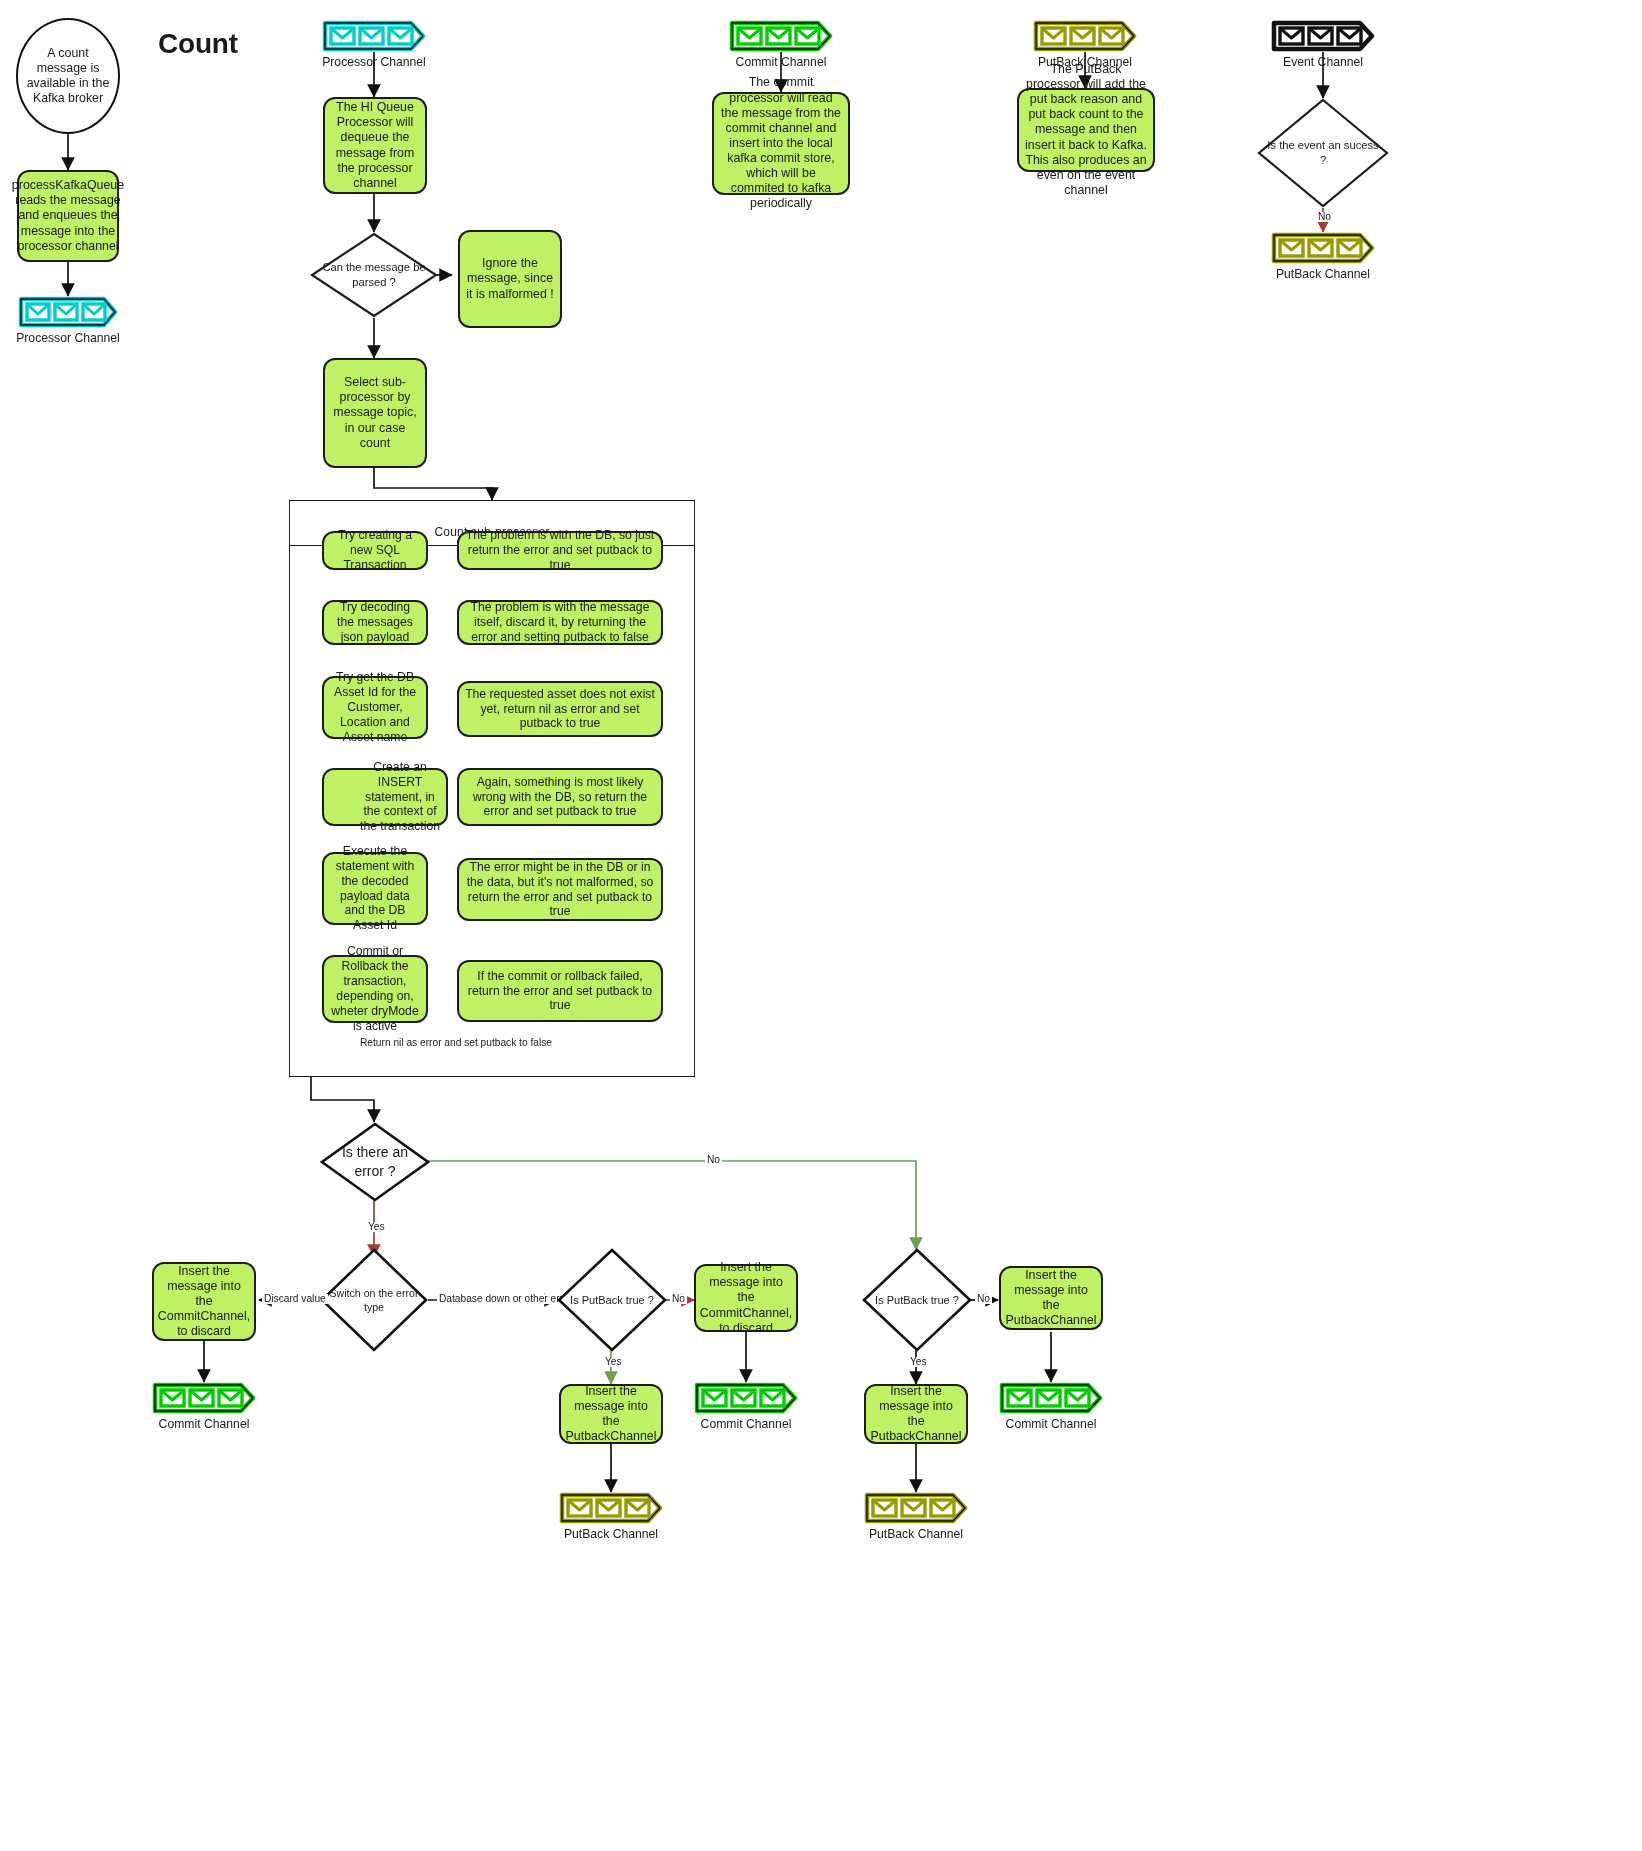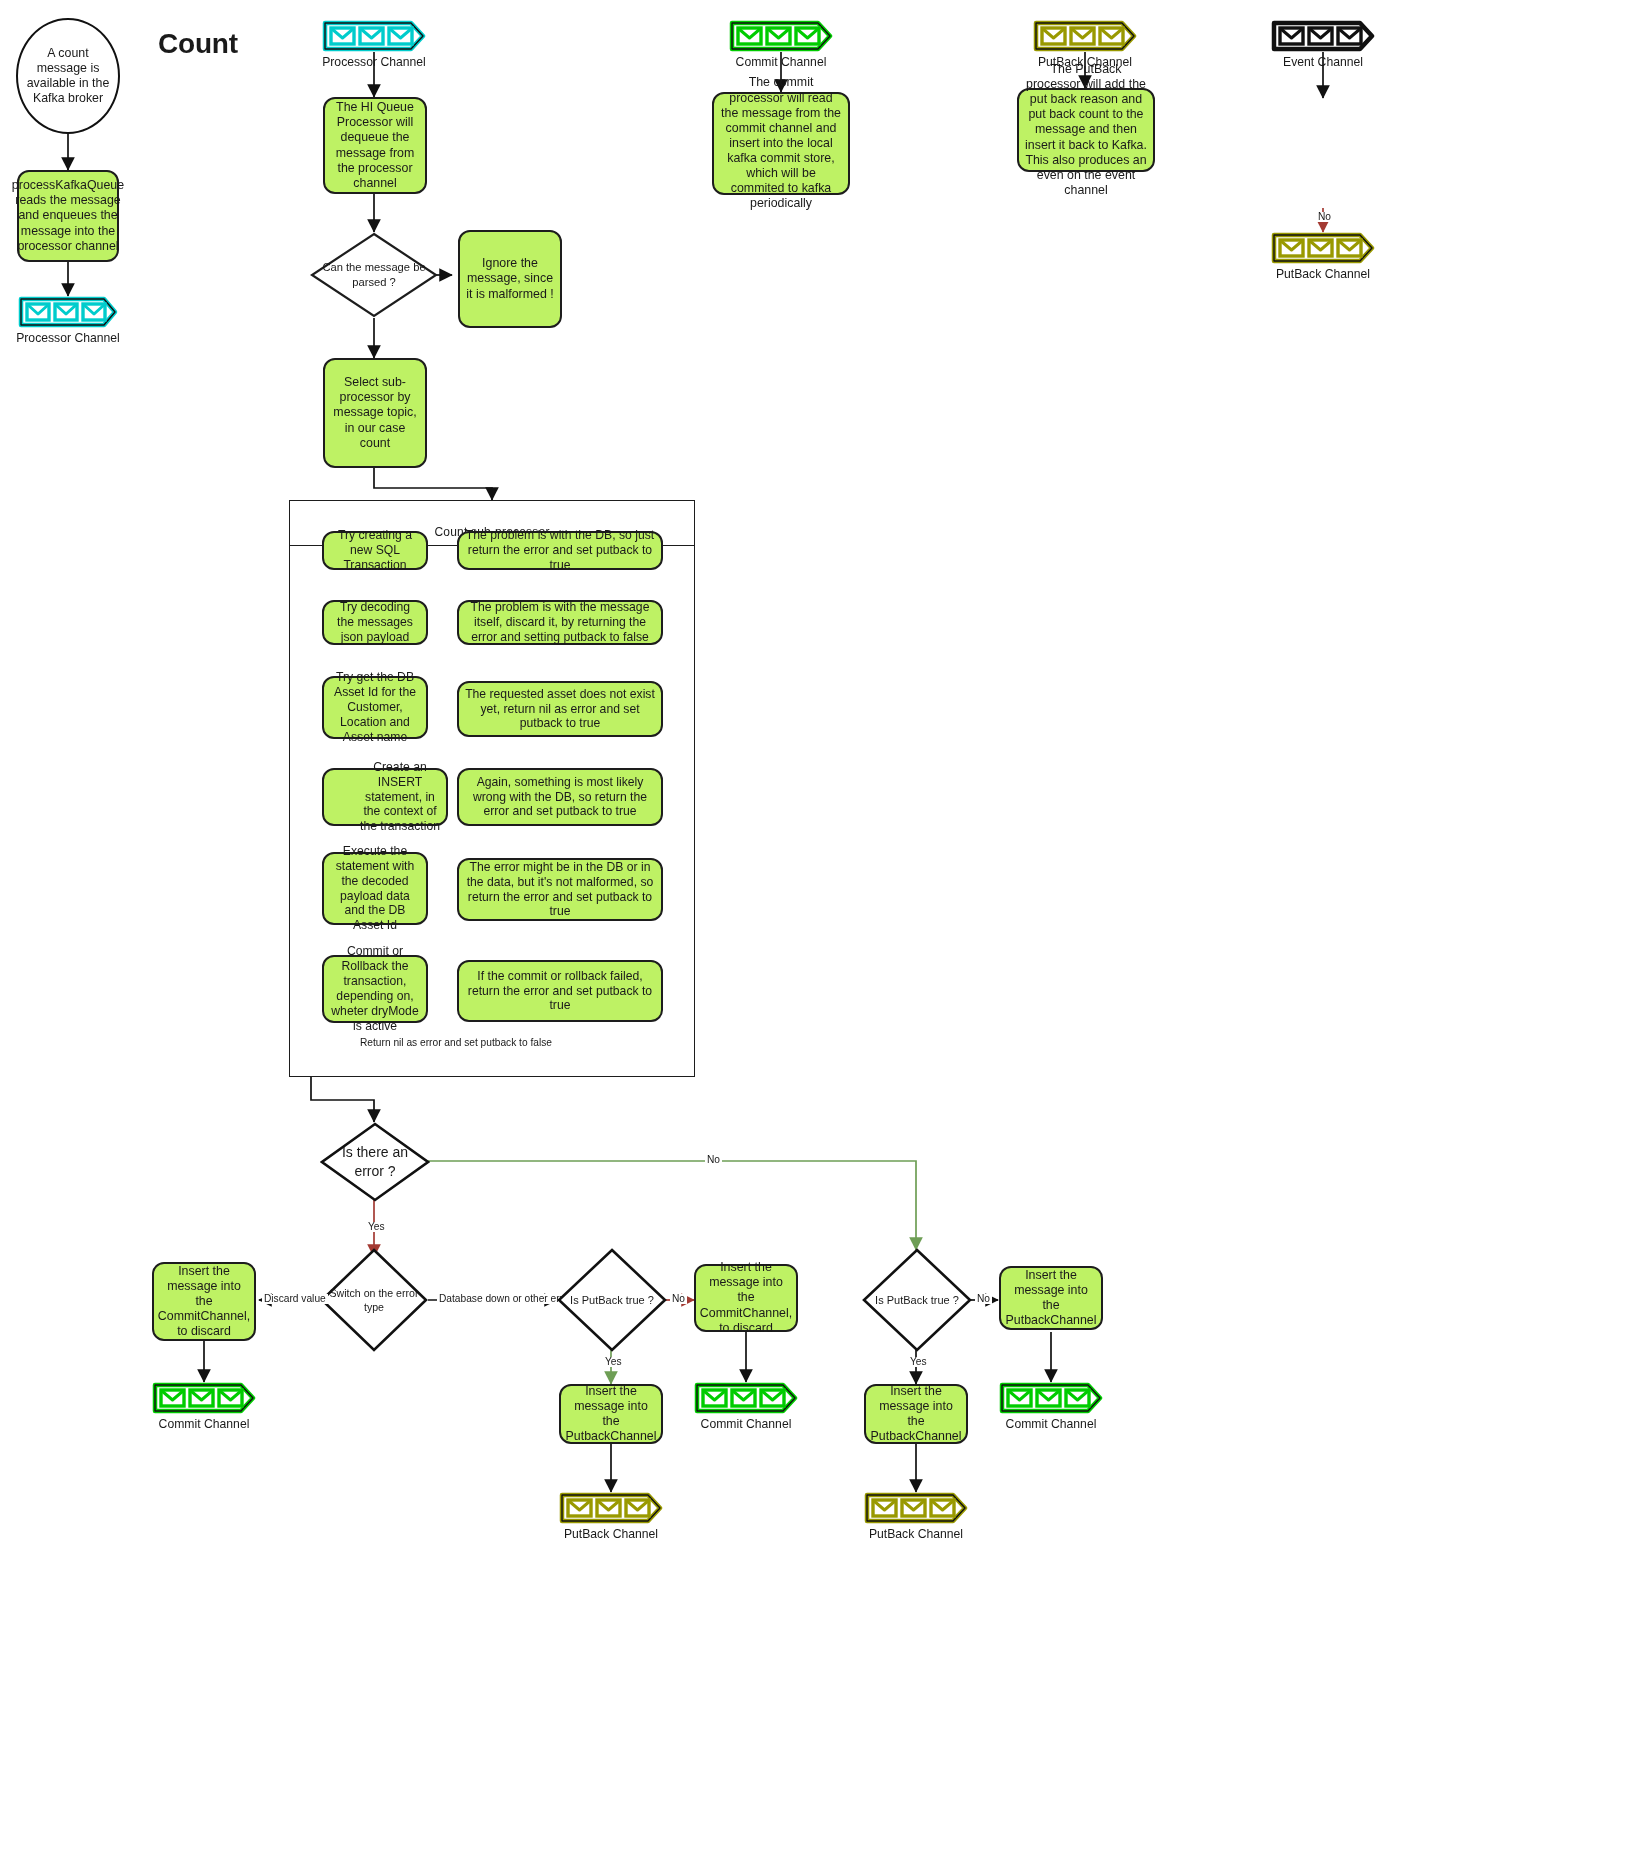--- a/index.html
+++ b/index.html
@@ -235,20 +235,26 @@
       </g>
       <g stroke="#111111" stroke-width="3" fill="none" stroke-linejoin="round">
         <path d="M10,9 L20.5,18 L31,9"></path>
           <path d="M39,9 L49.5,18 L60,9"></path>
           <path d="M68,9 L78.5,18 L89,9"></path>
       </g>
     </svg>
     <span class="chan-label">Event Channel</span>
   </div>
 
+  <div class="node diamond" style="left:1257px;top:98px;width:132px;height:110px;">
+    <svg class="dshape" viewBox="0 0 132 110" preserveAspectRatio="none">
+      <polygon points="66,2 130,55 66,108 2,55" fill="#fff" stroke="#1d1d1d" stroke-width="2.2"></polygon>
+    </svg>
+    <div class="dlabel">Is the event an sucess ?</div>
+  </div>
   <div class="edge-label" style="left:1316px;top:212px;">No</div>
 
   <div class="chan" style="left:1271px;top:232px;width:104px;height:32px;">
     <svg width="104" height="32" viewBox="0 0 104 32">
       <path d="M3,3 H89 L101,16 L89,29 H3 Z" fill="#fff" stroke="#999900" stroke-width="4.5" stroke-linejoin="round"></path>
       <path d="M3,3 H89 L101,16 L89,29 H3 Z" fill="none" stroke="#111" stroke-width="1.4" stroke-linejoin="round"></path>
       <g stroke="#999900" stroke-width="3.4" fill="#fff">
         <rect x="9" y="8" width="23" height="16"></rect>
           <rect x="38" y="8" width="23" height="16"></rect>
           <rect x="67" y="8" width="23" height="16"></rect>

